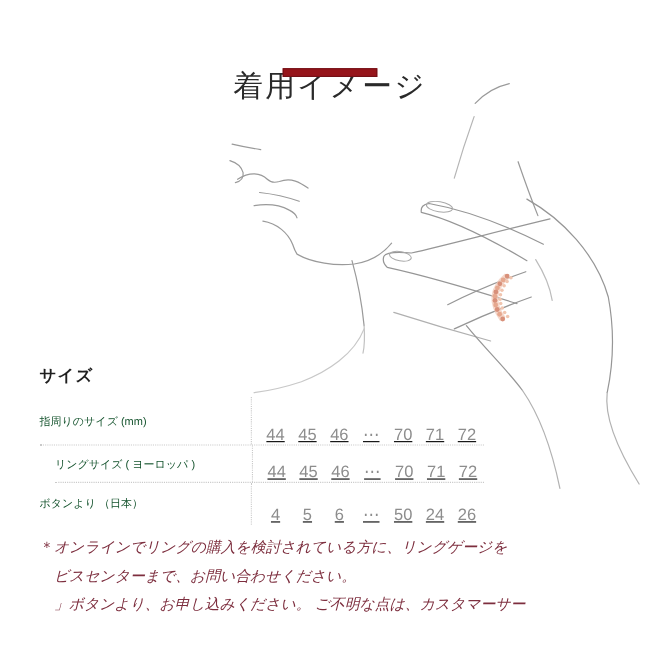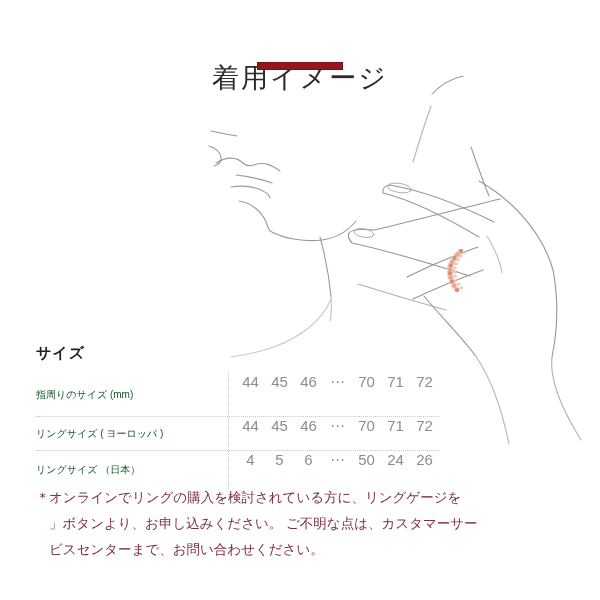--- a/index.html
+++ b/index.html
@@ -10,34 +10,34 @@
   .title{position:absolute;top:16px;left:0;width:600px;text-align:center;
          font-size:27px;letter-spacing:2px;color:#2a2a2a;font-weight:500;margin-top:44px;}
   .title-underline{position:absolute;top:62px;left:257px;width:86px;height:8px;
          background:#96151b;border:1px solid #741016;box-sizing:border-box;}
 
   
   .illu{position:absolute;top:0;left:0;pointer-events:none;}
 
   
   .size-table{position:absolute;left:36px;top:328px;width:404px;}
-  .size-heading{font-size:15px;font-weight:bold;color:#1f1f1f;margin:16px 0 10px 0;letter-spacing:1px;}
+  .size-heading{font-size:15px;font-weight:bold;color:#1f1f1f;margin:4px 0 10px 0;letter-spacing:1px;}
   .trow{display:flex;align-items:stretch;}
   .trow.r1{height:44px;border-bottom:1px dotted #c9c9c9;box-sizing:border-box;}
-  .trow.r2{height:34px;border-bottom:1px dotted #c9c9c9;box-sizing:border-box;}
+  .trow.r2{height:34px;border-bottom:1px dotted #c9c9c9;box-sizing:border-box;margin-left:14px;}
   .trow.r3{height:38px;}
   .trow-label{width:192px;font-size:10px;color:#14532d;display:flex;align-items:center;white-space:nowrap;}
-  .trow-values{flex:1;display:flex;align-items:flex-start;border-left:1px dotted #c9c9c9;padding-left:7px;}
+  .trow-values{flex:1;display:flex;align-items:flex-end;border-left:1px dotted #c9c9c9;padding-left:7px;text-decoration:underline;}
   .vcell{width:29px;text-align:center;font-size:15px;color:#8d8d8d;}
 
   
   .note{position:absolute;left:36px;top:485px;width:450px;font-size:13.5px;
         line-height:26px;color:#7d2e3e;padding-left:13px;}
   .note-marker{position:absolute;left:0;top:0;}
-  .note-line{white-space:nowrap;}
+  .note-line{white-space:nowrap;font-style:italic;}
 </style>
 </head>
 <body>
 
 <div class="page">
 
   <div class="title">着用イメージ</div>
   <div class="title-underline"></div>
 
   <svg class="illu" width="600" height="600" viewBox="0 0 600 600">
@@ -122,33 +122,33 @@
         <span class="vcell">45</span>
         <span class="vcell">46</span>
         <span class="vcell">⋯</span>
         <span class="vcell">70</span>
         <span class="vcell">71</span>
         <span class="vcell">72</span>
       </div>
     </div>
 
     <div class="trow r3">
-      <div class="trow-label">リングサイズ （日本）</div>
+      <div class="trow-label">ボタンより （日本）</div>
       <div class="trow-values">
         <span class="vcell">4</span>
         <span class="vcell">5</span>
         <span class="vcell">6</span>
         <span class="vcell">⋯</span>
         <span class="vcell">50</span>
         <span class="vcell">24</span>
         <span class="vcell">26</span>
       </div>
     </div>
   </div>
 
   <div class="note">
     <span class="note-marker">＊</span>
     <div class="note-line">オンラインでリングの購入を検討されている方に、リングゲージを</div>
+    <div class="note-line">ビスセンターまで、お問い合わせください。</div>
     <div class="note-line">」ボタンより、お申し込みください。 ご不明な点は、カスタマーサー</div>
-    <div class="note-line">ビスセンターまで、お問い合わせください。</div>
   </div>
 
 </div>
 
 </body></html>

